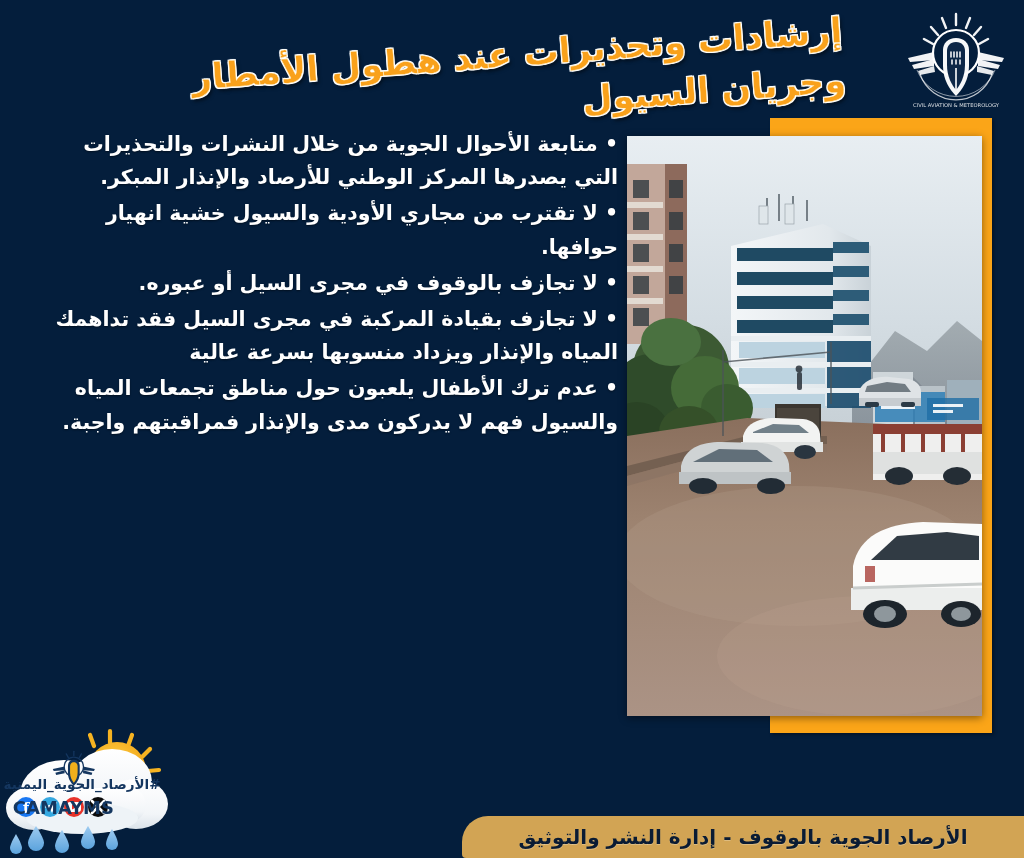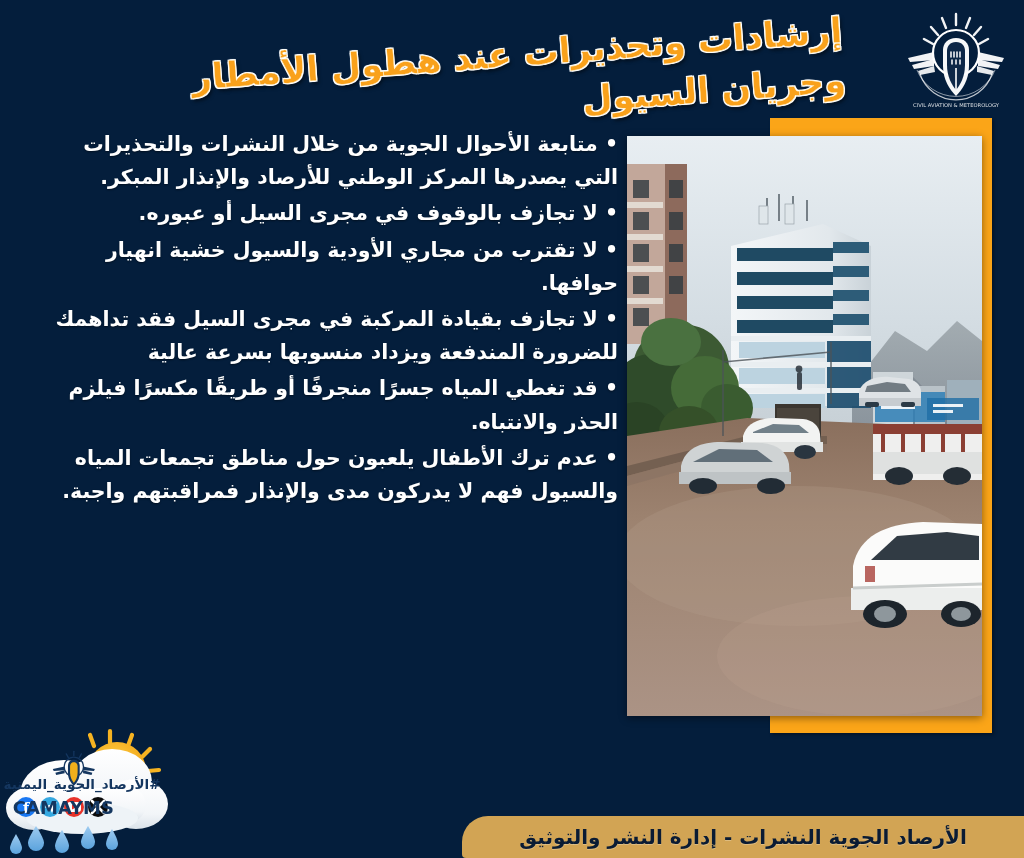--- a/index.html
+++ b/index.html
@@ -331,33 +331,29 @@
     </svg>
   </div>
 
   <div class="bullets">
     <div class="bullet">
       <span class="dot">•</span>
       <span>متابعة الأحوال الجوية من خلال النشرات والتحذيرات التي يصدرها المركز الوطني للأرصاد والإنذار المبكر.</span>
     </div>
     <div class="bullet">
       <span class="dot">•</span>
-      <span>لا تجازف بالوقوف في مجرى السيل أو عبوره.</span>
+      <span>لا تقترب من مجاري الأودية والسيول خشية انهيار حوافها.</span>
     </div>
     <div class="bullet">
       <span class="dot">•</span>
-      <span>لا تقترب من مجاري الأودية والسيول خشية انهيار حوافها.</span>
+      <span>لا تجازف بالوقوف في مجرى السيل أو عبوره.</span>
     </div>
     <div class="bullet">
       <span class="dot">•</span>
-      <span>لا تجازف بقيادة المركبة في مجرى السيل فقد تداهمك للضرورة المندفعة ويزداد منسوبها بسرعة عالية</span>
-    </div>
-    <div class="bullet">
-      <span class="dot">•</span>
-      <span>قد تغطي المياه جسرًا منجرفًا أو طريقًا مكسرًا فيلزم الحذر والانتباه.</span>
+      <span>لا تجازف بقيادة المركبة في مجرى السيل فقد تداهمك المياه والإنذار ويزداد منسوبها بسرعة عالية</span>
     </div>
     <div class="bullet">
       <span class="dot">•</span>
       <span>عدم ترك الأطفال يلعبون حول مناطق تجمعات المياه والسيول فهم لا يدركون مدى والإنذار فمراقبتهم واجبة.</span>
     </div>
   </div>
 
   <div class="cloud-logo">
     <svg width="268" height="128" viewBox="0 0 268 128" aria-hidden="true">
       <defs>
@@ -442,16 +438,16 @@
         <path d="M32 100 C32 100 24 112 24 117 A8 8 0 0 0 40 117 C40 112 32 100 32 100 Z"></path>
         <path d="M58 104 C58 104 51 115 51 120 A7 7 0 0 0 65 120 C65 115 58 104 58 104 Z"></path>
         <path d="M84 100 C84 100 77 111 77 116 A7 7 0 0 0 91 116 C91 111 84 100 84 100 Z"></path>
         <path d="M108 103 C108 103 102 113 102 118 A6 6 0 0 0 114 118 C114 113 108 103 108 103 Z"></path>
         <path d="M12 108 C12 108 6 118 6 122 A6 6 0 0 0 18 122 C18 118 12 108 12 108 Z"></path>
       </g>
     </svg>
   </div>
 
   <div class="footer-bar">
-    <div class="footer-text">الأرصاد الجوية النشرات - إدارة النشر والتوثيق</div>
+    <div class="footer-text">الأرصاد الجوية بالوقوف - إدارة النشر والتوثيق</div>
   </div>
 
 </div>
 
 </body></html>

